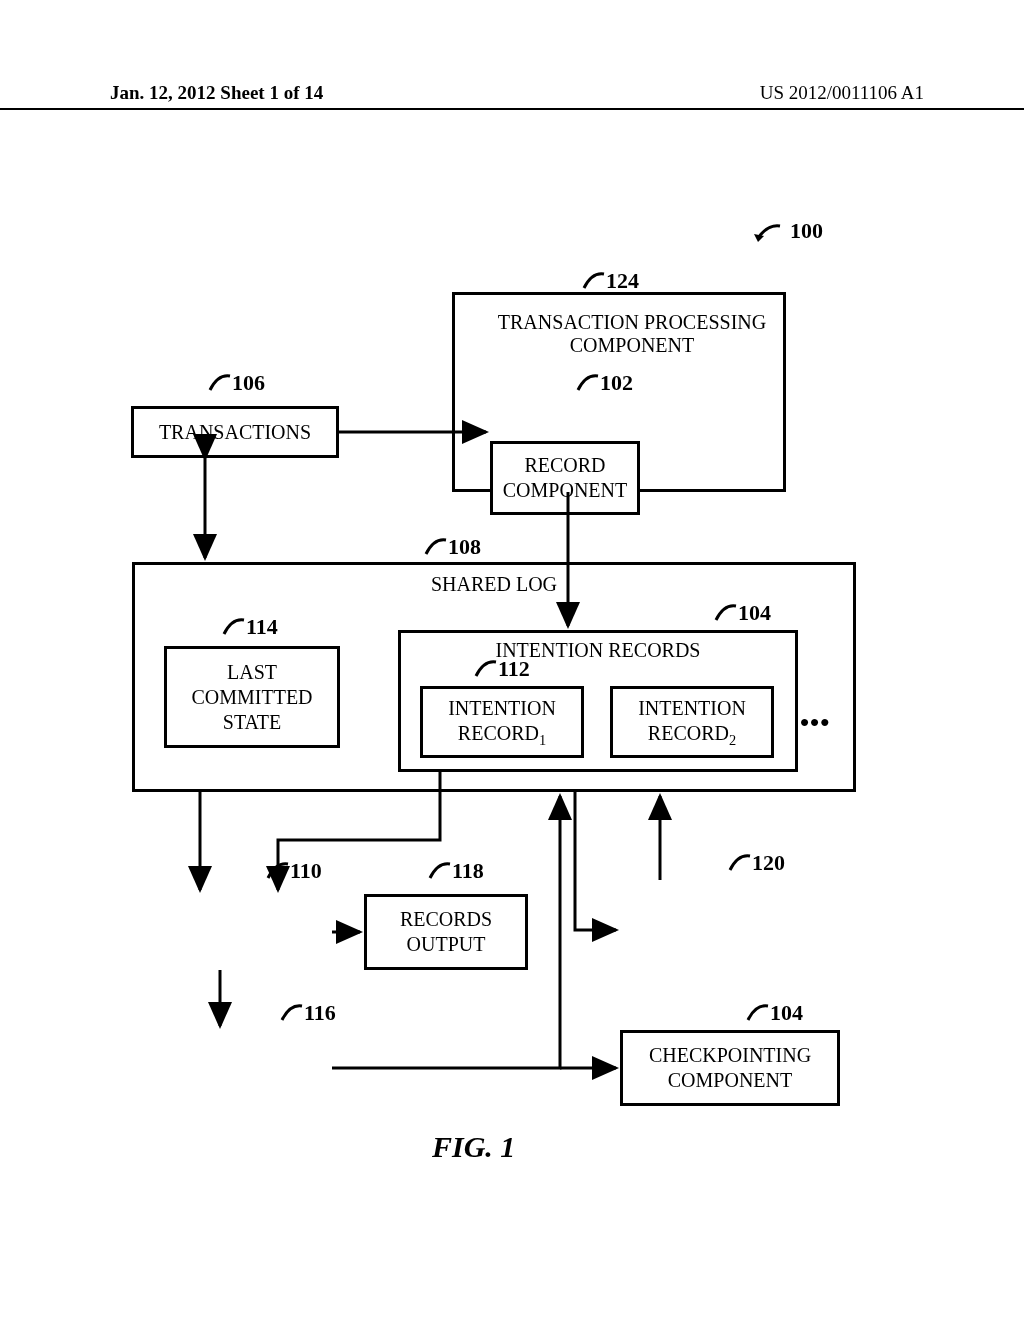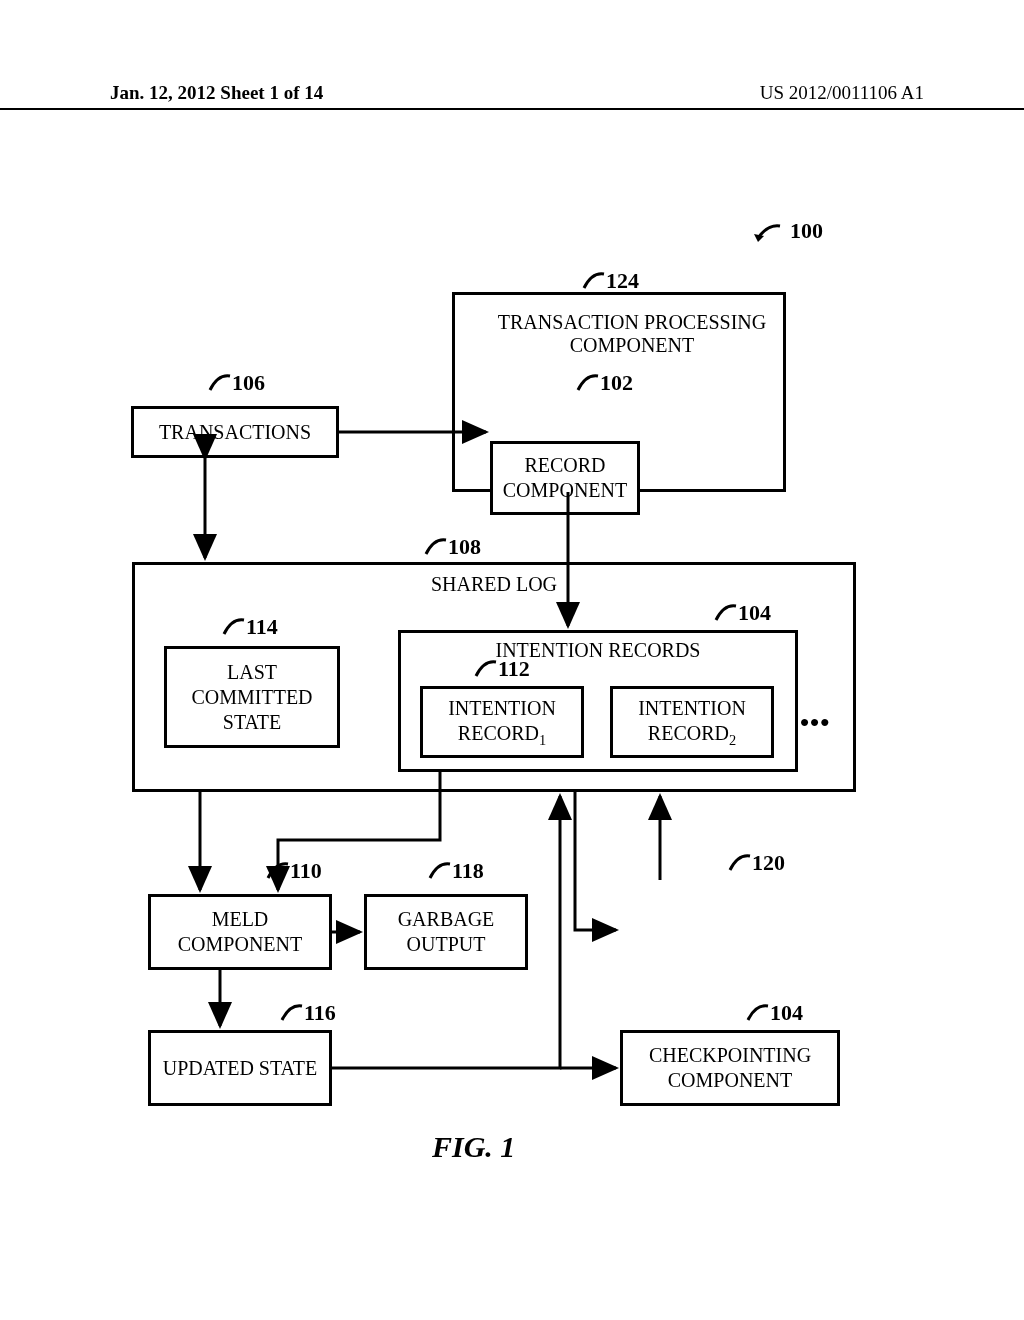--- a/index.html
+++ b/index.html
@@ -159,44 +159,38 @@
     <path d="M28 4 Q 16 2 8 18" stroke="#000" stroke-width="3" fill="none"></path>
   </svg>
 
   <div class="box" style="top:576px; left:610px; width:164px; height:72px;">
     <span>INTENTION</span>
     <span><span>RECORD</span><sub>2</sub></span>
   </div>
 
   <div class="dots" style="top:598px; left:800px;">•••</div>
 
-  <div class="box" style="top:784px; left:148px; width:184px; height:76px;">
-    <span>MELD COMPONENT</span>
-  </div>
   <div class="ref-label" style="top:748px; left:290px;">110</div>
   <svg class="hook" style="top:750px; left:260px;" viewBox="0 0 30 22">
     <path d="M28 4 Q 16 2 8 18" stroke="#000" stroke-width="3" fill="none"></path>
   </svg>
 
   <div class="box" style="top:784px; left:364px; width:164px; height:76px;">
-    <span>GARBAGE OUTPUT</span>
+    <span>RECORDS OUTPUT</span>
   </div>
   <div class="ref-label" style="top:748px; left:452px;">118</div>
   <svg class="hook" style="top:750px; left:422px;" viewBox="0 0 30 22">
     <path d="M28 4 Q 16 2 8 18" stroke="#000" stroke-width="3" fill="none"></path>
   </svg>
 
   <div class="ref-label" style="top:740px; left:752px;">120</div>
   <svg class="hook" style="top:742px; left:722px;" viewBox="0 0 30 22">
     <path d="M28 4 Q 16 2 8 18" stroke="#000" stroke-width="3" fill="none"></path>
   </svg>
 
-  <div class="box" style="top:920px; left:148px; width:184px; height:76px;">
-    <span>UPDATED STATE</span>
-  </div>
   <div class="ref-label" style="top:890px; left:304px;">116</div>
   <svg class="hook" style="top:892px; left:274px;" viewBox="0 0 30 22">
     <path d="M28 4 Q 16 2 8 18" stroke="#000" stroke-width="3" fill="none"></path>
   </svg>
 
   <div class="box" style="top:920px; left:620px; width:220px; height:76px;">
     <span>CHECKPOINTING COMPONENT</span>
   </div>
   <div class="ref-label" style="top:890px; left:770px;">104</div>
   <svg class="hook" style="top:892px; left:740px;" viewBox="0 0 30 22">

